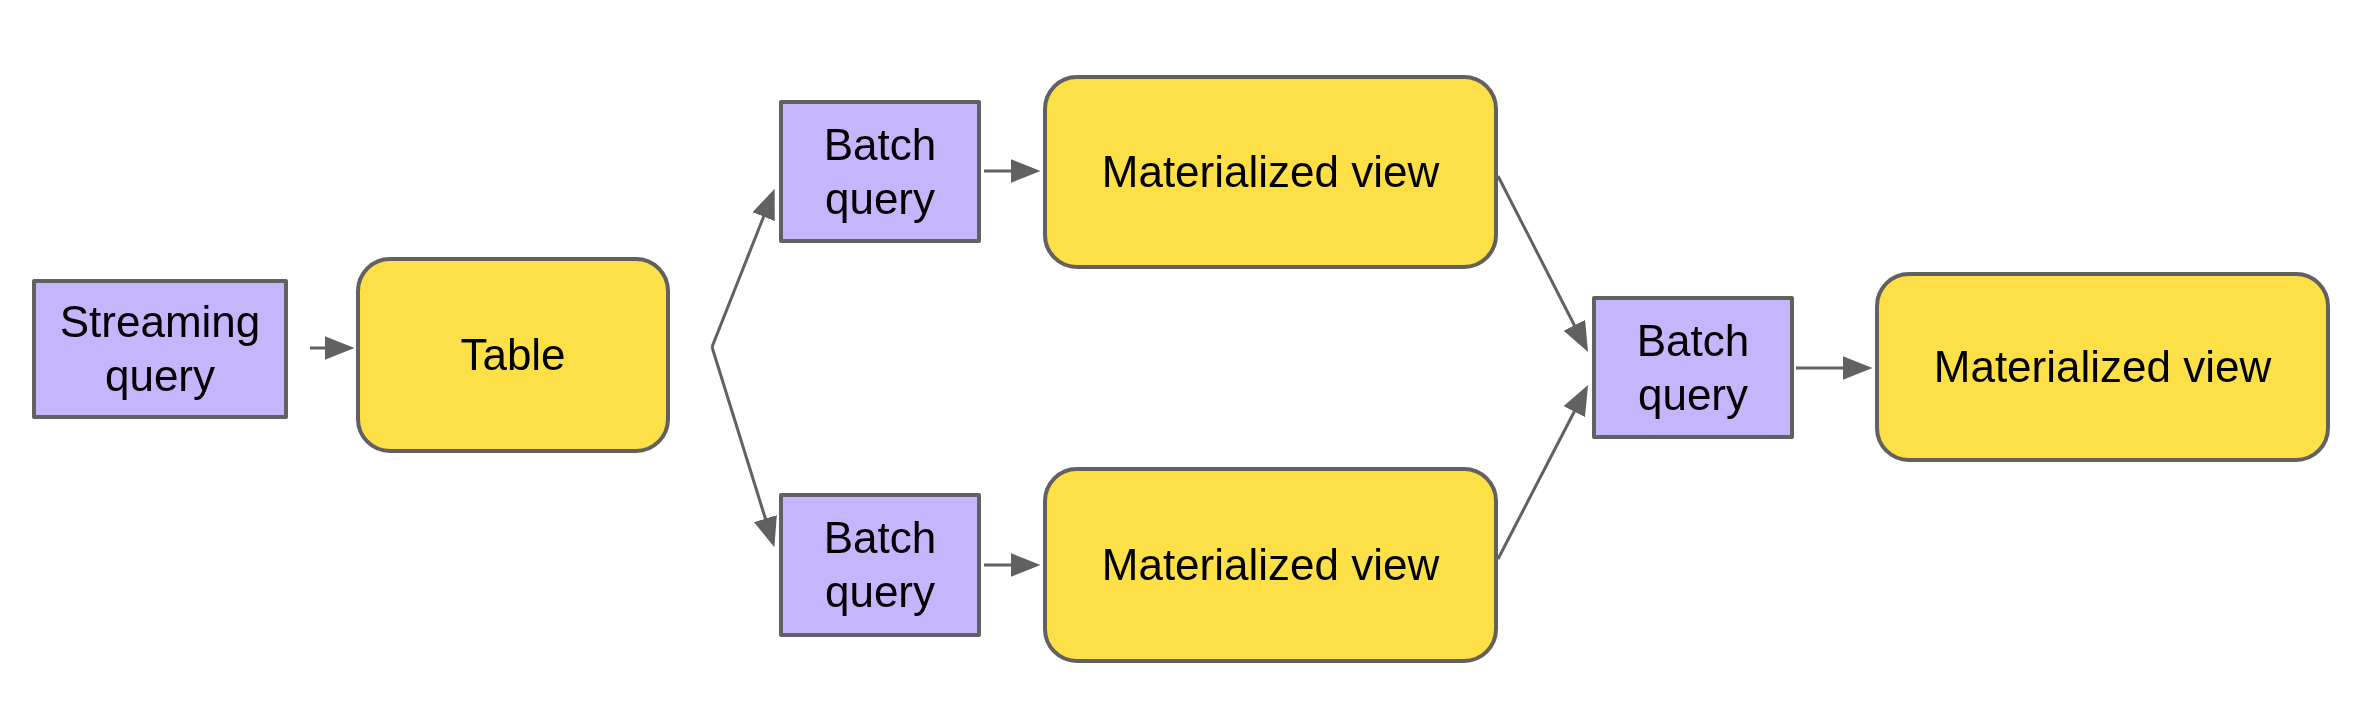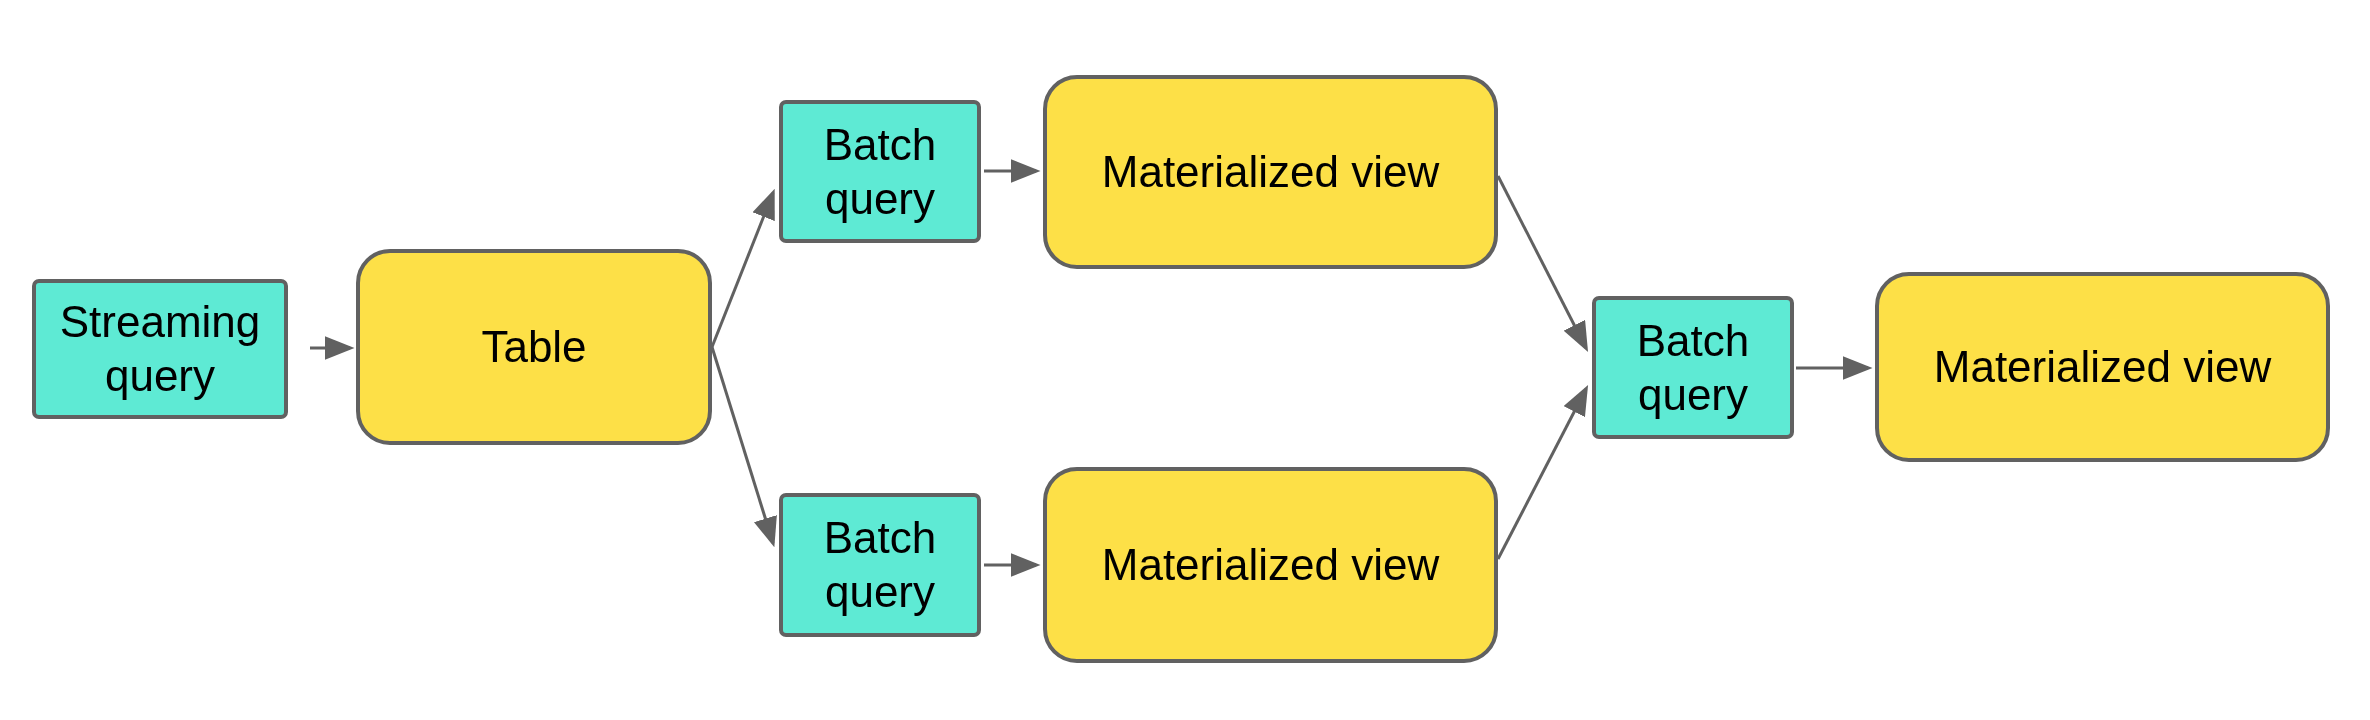--- a/index.html
+++ b/index.html
@@ -33,22 +33,22 @@
     align-items: center;
     justify-content: center;
     text-align: center;
     border: 4px solid #616161;
     color: #000000;
     font-size: 44px;
     line-height: 1.22;
     padding: 0 18px;
   }
   .node.sharp {
-    background: #5eead4;
-    border-radius: 7px;
+    background: #c4b5fd;
+    border-radius: 2px;
     text-align: center;
   }
   .node.round {
     background: #fde047;
     border-radius: 34px;
   }
 </style>
 </head>
 <body>
 
@@ -67,21 +67,21 @@
     <line x1="984" y1="565" x2="1036" y2="565" marker-end="url(#arrowhead)"></line>
     <line x1="1498" y1="176" x2="1586" y2="348" marker-end="url(#arrowhead)"></line>
     <line x1="1498" y1="559" x2="1586" y2="389" marker-end="url(#arrowhead)"></line>
     <line x1="1796" y1="368" x2="1868" y2="368" marker-end="url(#arrowhead)"></line>
   </svg>
 
   <div class="node sharp" style="left:32px; top:279px; width:256px; height:140px;">
     <span class="lbl">Streaming query</span>
   </div>
 
-  <div class="node round" style="left:356px; top:249px; width:356px; height:196px;">
+  <div class="node round" style="left:356px; top:257px; width:314px; height:196px;">
     <span class="lbl">Table</span>
   </div>
 
   <div class="node sharp" style="left:779px; top:100px; width:202px; height:143px;">
     <span class="lbl">Batch query</span>
   </div>
 
   <div class="node round" style="left:1043px; top:75px; width:455px; height:194px;">
     <span class="lbl">Materialized view</span>
   </div>

